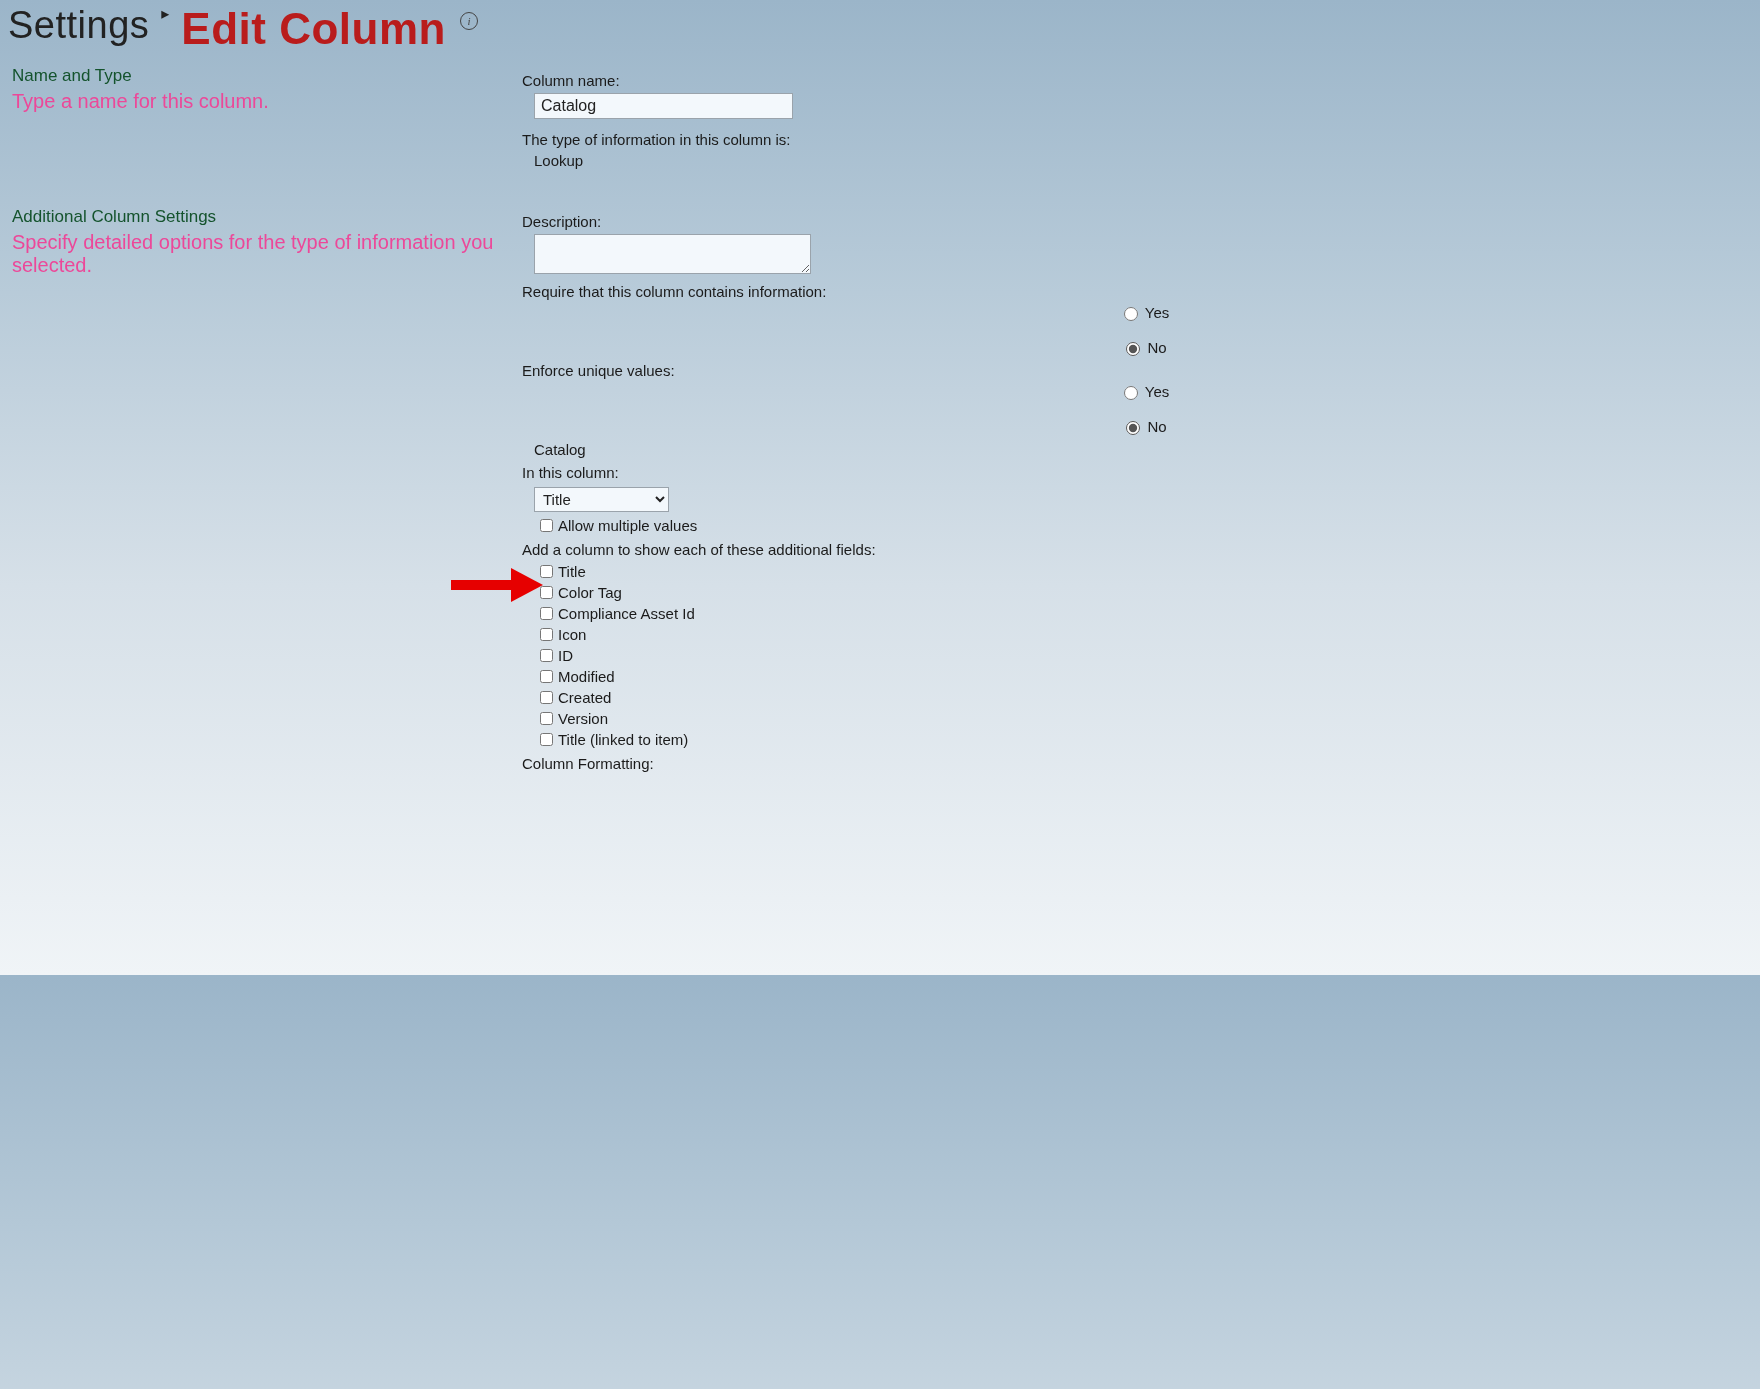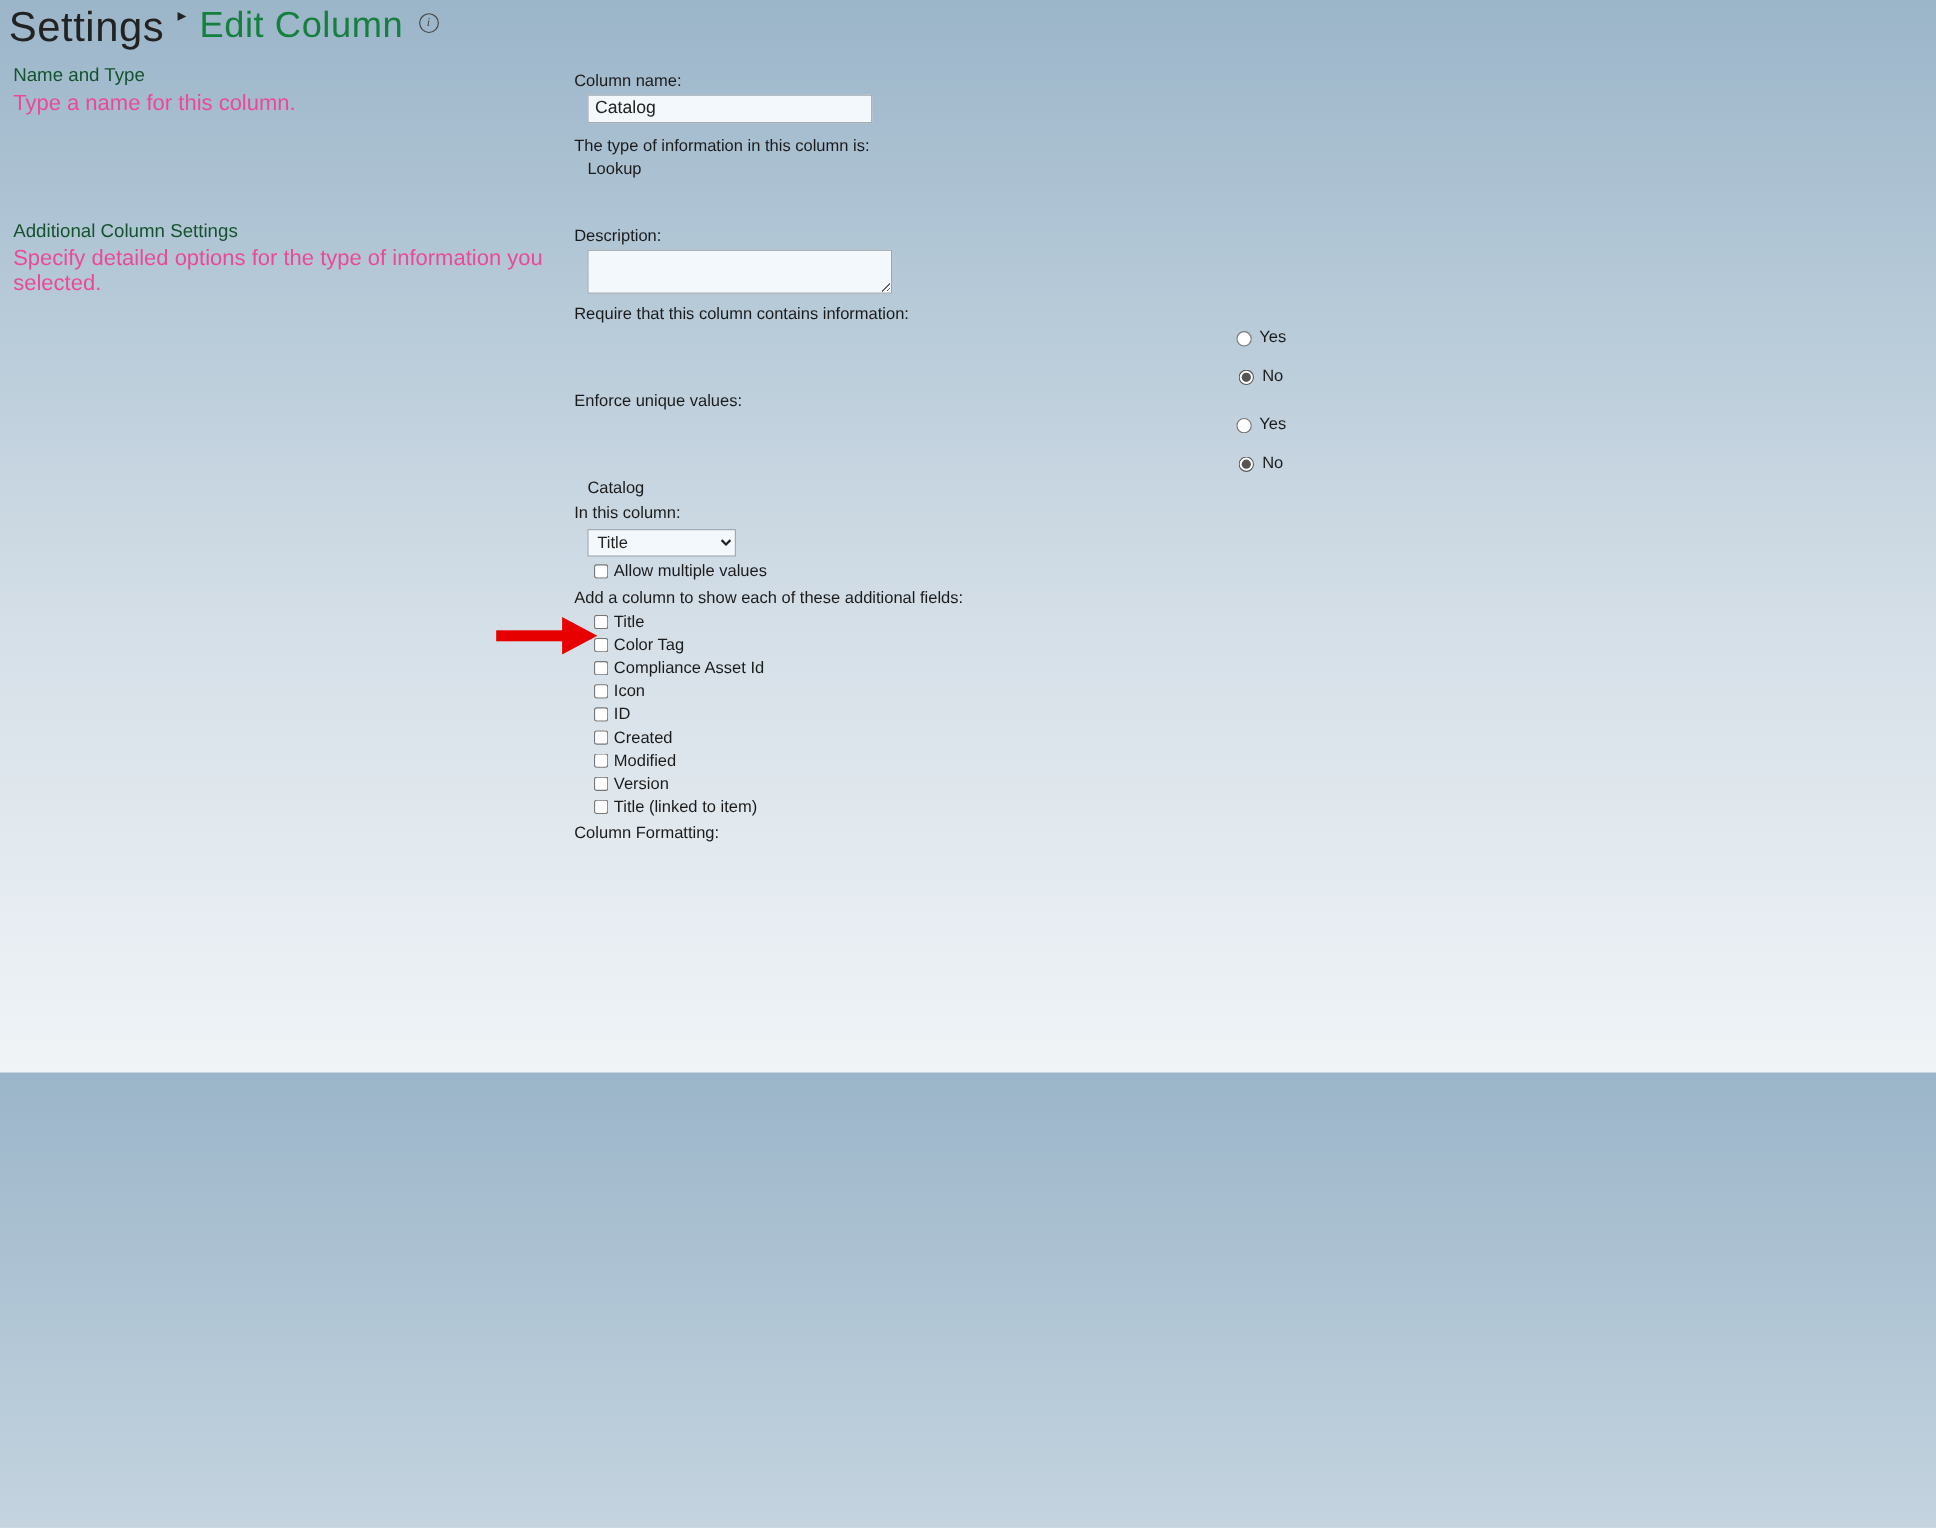--- a/index.html
+++ b/index.html
@@ -22,23 +22,23 @@
   }
   .breadcrumb a{
     font-size:38px;
     font-weight:200;
     color:#222;
     text-decoration:none;
     letter-spacing:0.5px;
   }
   .bc-sep{font-size:16px;color:#222;}
   .bc-title{
-    font-size:33px;
-    font-weight:400;
-    color:#15803d;
+    font-size:44px;
+    font-weight:700;
+    color:#b91c1c;
     letter-spacing:0.5px;
   }
   .info-icon{
     display:inline-flex;
     align-items:center;
     justify-content:center;
     width:16px;height:16px;
     border:1px solid #444;
     border-radius:50%;
     font-size:11px;
@@ -200,25 +200,25 @@
         <div class="chk-row">
           <input type="checkbox" style="">
           <span>Icon</span>
         </div>
         <div class="chk-row">
           <input type="checkbox" style="">
           <span>ID</span>
         </div>
         <div class="chk-row">
           <input type="checkbox" style="">
+          <span>Modified</span>
+        </div>
+        <div class="chk-row">
+          <input type="checkbox" style="">
           <span>Created</span>
-        </div>
-        <div class="chk-row">
-          <input type="checkbox" style="">
-          <span>Modified</span>
         </div>
         <div class="chk-row">
           <input type="checkbox" style="">
           <span>Version</span>
         </div>
         <div class="chk-row">
           <input type="checkbox" style="">
           <span>Title (linked to item)</span>
         </div>
       </div>

